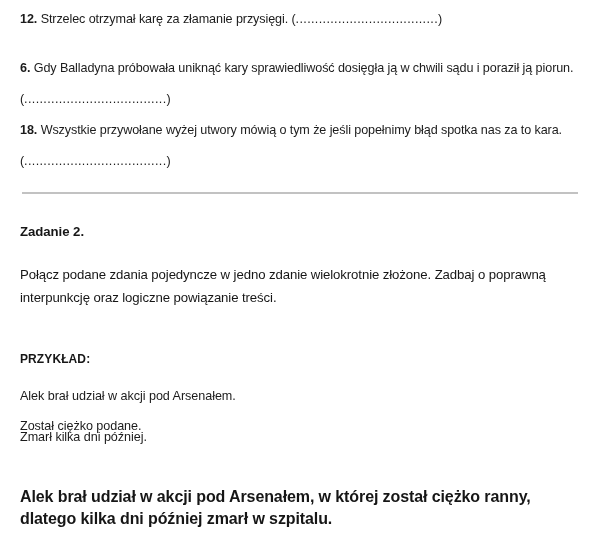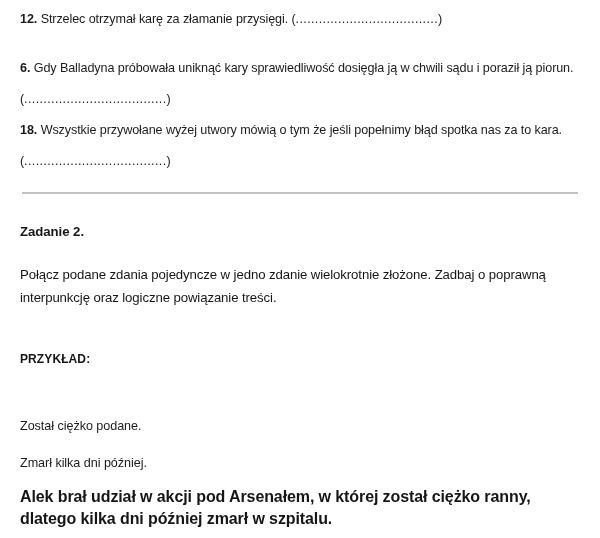--- a/index.html
+++ b/index.html
@@ -98,21 +98,21 @@
     left: 20px;
     width: 560px;
     font-size: 12.6px;
     line-height: 20px;
     font-weight: 400;
     letter-spacing: -0.05px;
     color: #1b1b1b;
   }
   #example-line-1 { top: 386px; }
   #example-line-2 { top: 416px; }
-  #example-line-3 { top: 453px; }
+  #example-line-3 { top: 427px; }
 
   .example-answer {
     position: absolute;
     left: 20px;
     top: 486px;
     width: 560px;
     font-size: 16px;
     line-height: 22px;
     font-weight: 700;
     letter-spacing: -0.1px;
@@ -137,18 +137,19 @@
   </p>
 
   <hr class="divider">
 
   <div class="task-title">Zadanie 2.</div>
 
   <div class="task-instruction">Połącz podane zdania pojedyncze w jedno zdanie wielokrotnie złożone. Zadbaj o poprawną interpunkcję oraz logiczne powiązanie treści.</div>
 
   <div class="example-label">PRZYKŁAD:</div>
 
+  <div class="example-line" id="example-line-1">Alek brał udział w akcji pod Arsenałem.</div>
   <div class="example-line" id="example-line-2">Został ciężko podane.</div>
   <div class="example-line" id="example-line-3">Zmarł kilka dni później.</div>
 
   <div class="example-answer">Alek brał udział w akcji pod Arsenałem, w której został ciężko ranny, dlatego kilka dni później zmarł w szpitalu.</div>
 
 </div>
 
 </body></html>

